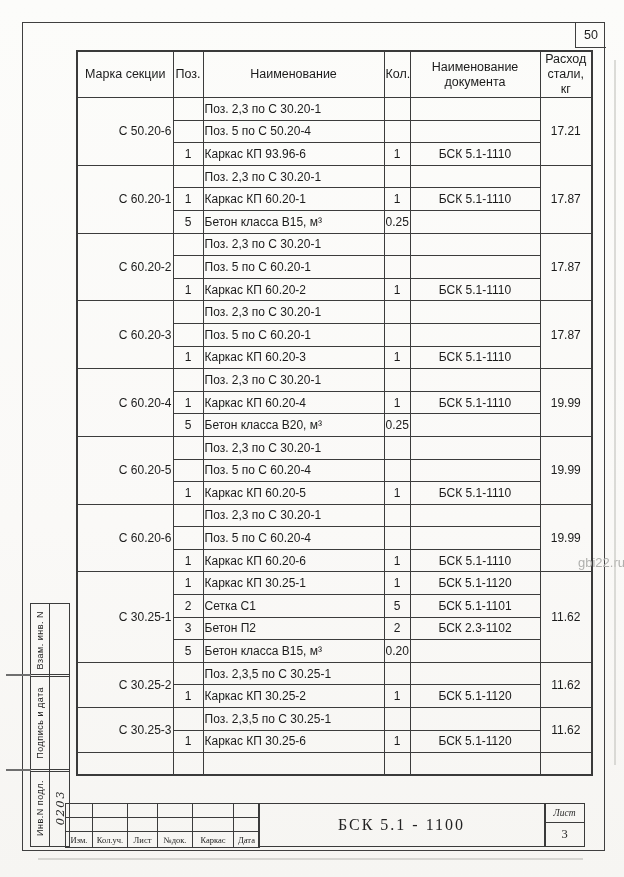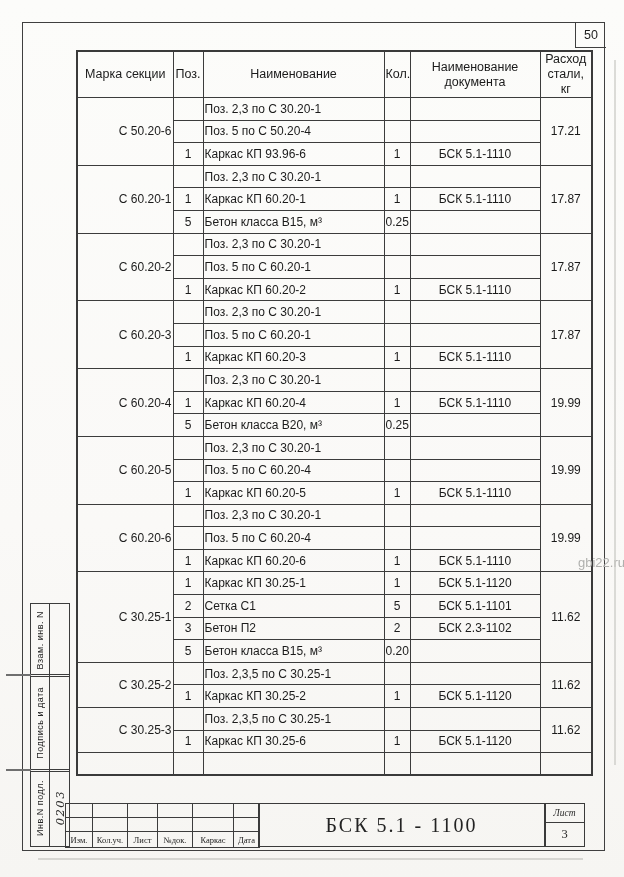--- a/index.html
+++ b/index.html
@@ -45,21 +45,21 @@
   
   table.revgrid{
     position:absolute;left:65px;top:803px;width:194px;height:44px;
     border-collapse:collapse;table-layout:fixed;border:1.5px solid #3a3a3a;
   }
   table.revgrid td{border:1px solid #3c3c3c;padding:0;text-align:center;
     font-family:"Liberation Serif",serif;font-size:8.5px;color:#222;overflow:hidden;white-space:nowrap;}
   .tb-doc{
     position:absolute;left:258px;top:803px;width:287px;height:44px;box-sizing:border-box;
     border:1.5px solid #3a3a3a;display:flex;align-items:center;justify-content:center;
-    font-family:"Liberation Serif",serif;font-size:20px;letter-spacing:2px;color:#232323;
+    font-family:"Liberation Serif",serif;font-size:16px;letter-spacing:2px;color:#232323;
   }
   .tb-sheet{
     position:absolute;left:544.5px;top:803px;width:40px;height:44px;box-sizing:border-box;
     border:1.5px solid #3a3a3a;display:flex;flex-direction:column;
   }
   .tb-sheet .lbl{height:18px;border-bottom:1px solid #3c3c3c;display:flex;align-items:center;justify-content:center;
     font-family:"Liberation Serif",serif;font-style:italic;font-size:9.5px;color:#2a2a2a;}
   .tb-sheet .num{flex:1;display:flex;align-items:center;justify-content:center;
     font-family:"Liberation Serif",serif;font-size:12.5px;color:#222;}
   

